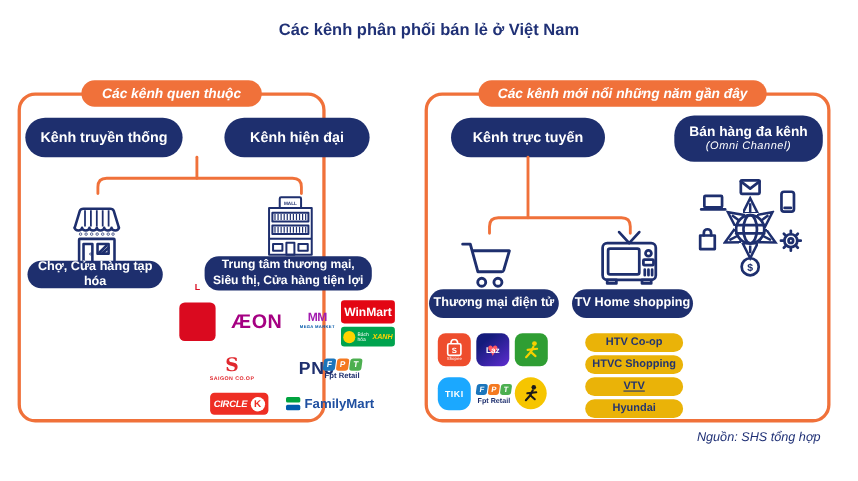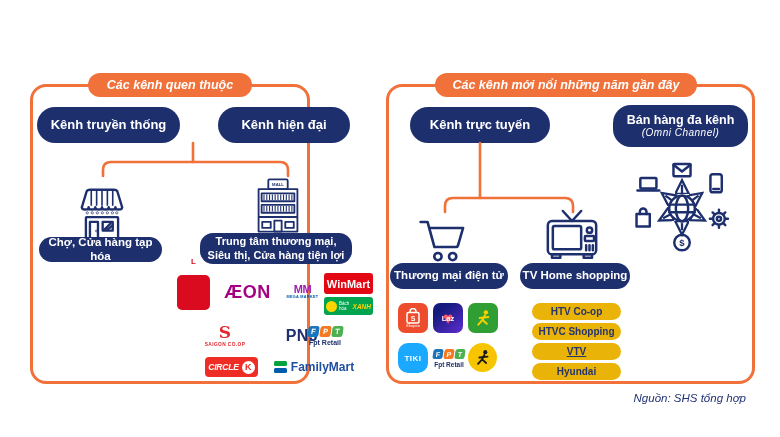--- a/index.html
+++ b/index.html
@@ -2,21 +2,21 @@
 <html><head>
 <meta charset="utf-8">
 <style>
   html,body{margin:0;padding:0;background:#fff;}
   .canvas{position:relative;width:780px;height:437px;background:#ffffff;
           font-family:"Liberation Sans",sans-serif;overflow:hidden;}
   .title{position:absolute;top:19px;left:0;right:0;text-align:center;
          font-size:15px;font-weight:700;color:#203176;}
   .panel{position:absolute;top:84px;height:300px;border:3px solid #F0713A;
          border-radius:16px;background:#fff;box-sizing:border-box;}
-  .panel.left{left:30px;width:280px;}
+  .panel.left{left:16px;width:280px;}
   .panel.right{left:386px;width:369px;}
   .panel-header{position:absolute;height:24px;background:#F0713A;border-radius:14px;
          color:#fff;font-weight:700;font-style:italic;font-size:12.5px;
          display:flex;align-items:center;justify-content:center;white-space:nowrap;}
   .npill{position:absolute;background:#1E2F6E;border-radius:18px;color:#fff;
          font-weight:700;font-size:13px;display:flex;flex-direction:column;
          align-items:center;justify-content:center;text-align:right;line-height:1.15;}
   .lbl{position:absolute;background:#1E2F6E;border-radius:13px;color:#fff;
          font-weight:700;font-size:11px;display:flex;flex-direction:column;
          align-items:center;justify-content:center;text-align:center;line-height:1.2;}
@@ -76,20 +76,21 @@
   .tiki{background:#1BA8FF;color:#fff;font-weight:700;font-size:8px;letter-spacing:.5px;border-radius:10px;}
   .runyellow{background:#F6C500;border-radius:50%;}
   .opill{position:absolute;background:#eab308;border-radius:9px;color:#24356E;
        font-size:10px;font-weight:700;display:flex;align-items:center;justify-content:center;}
 </style>
 </head>
 <body>
 
 <div class="canvas">
 
+  <div class="title">Các kênh phân phối bán lẻ ở Việt Nam</div>
 
   <div class="panel left">
     <div class="panel-header" style="left:55px;top:-14px;width:164px;">Các kênh quen thuộc</div>
 
     <div class="npill" style="left:4px;top:20px;width:143px;height:36px;">Kênh truyền thống</div>
     <div class="npill" style="left:185px;top:20px;width:132px;height:36px;">Kênh hiện đại</div>
 
     <svg class="connector" width="339" height="294">
       <path d="M160,56 V75"></path>
       <path d="M70,89 V83 Q70,75 78,75 H247 Q255,75 255,83 V89"></path>

